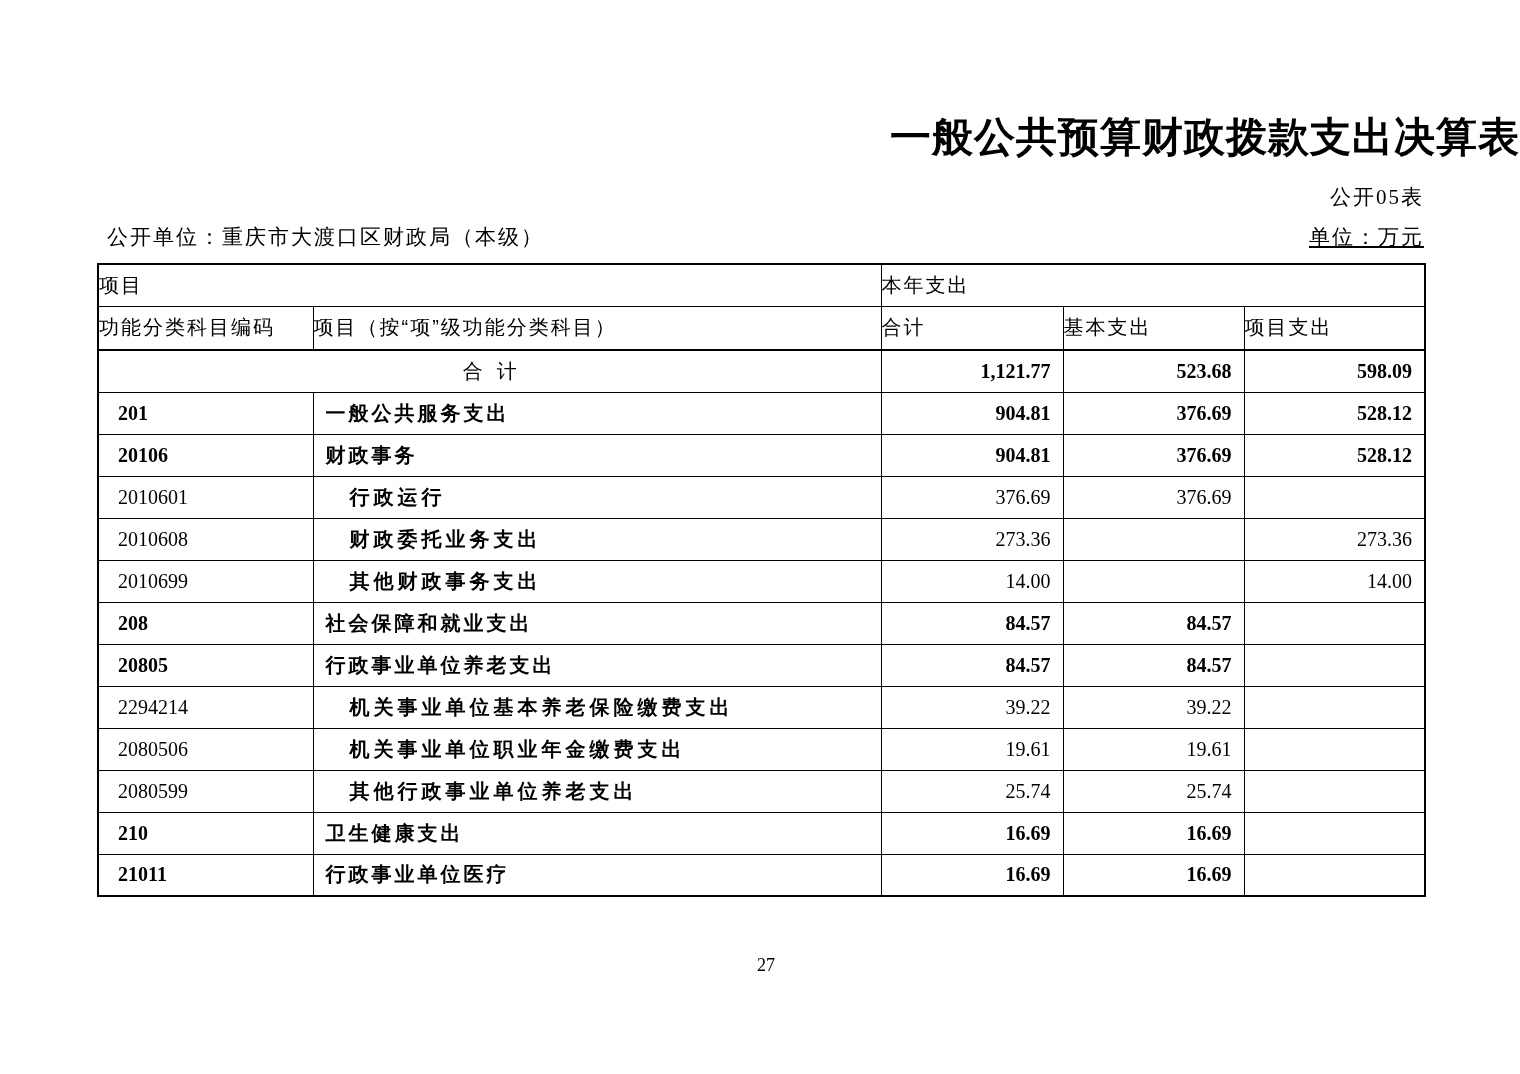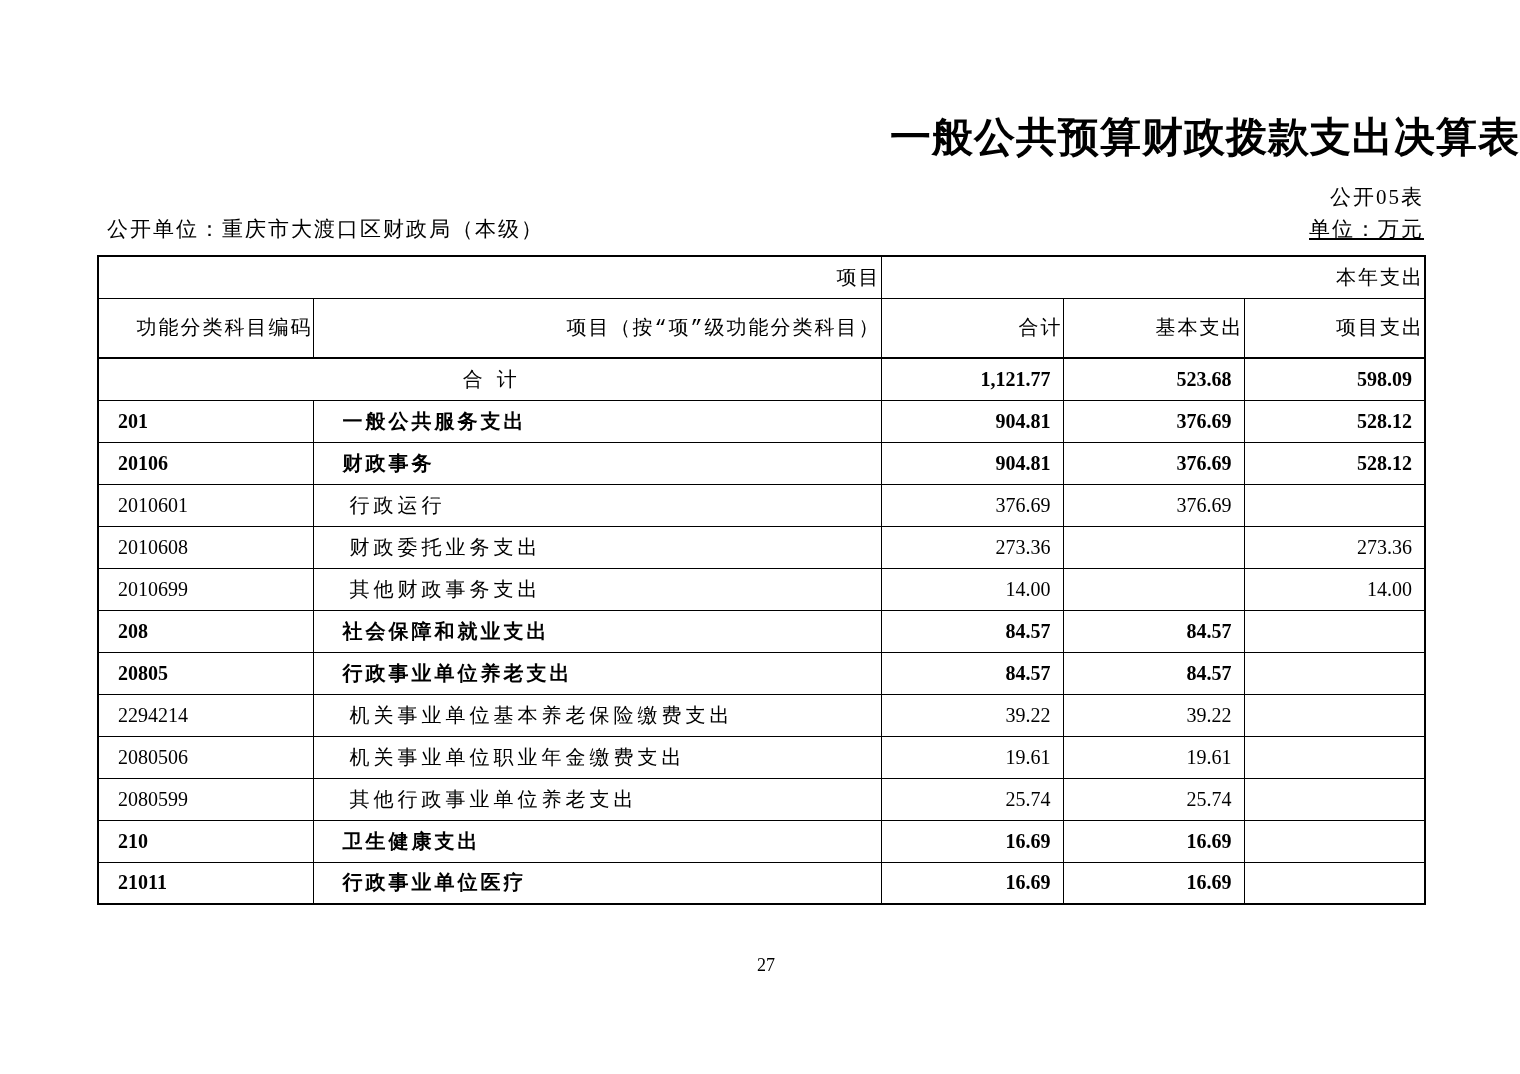--- a/index.html
+++ b/index.html
@@ -28,55 +28,55 @@
     margin-top: 18px;
     text-align: right;
     font-size: 21px;
     letter-spacing: 2px;
   }
   .meta-row {
     display: flex;
     justify-content: space-between;
     align-items: flex-end;
     font-size: 21px;
-    margin-top: 4px;
+    margin-top: 12px;
     margin-bottom: 12px;
   }
   .publish-unit { letter-spacing: 2px; padding-left: 10px; }
   .unit-label   { letter-spacing: 2px; text-decoration: underline; }
 
   table.fin {
     margin-left: 97px;
     width: 1327px;
     border-collapse: collapse;
     table-layout: fixed;
     border: 2px solid #000;
   }
   table.fin th, table.fin td {
     border: 1px solid #000;
     height: 42px;
     vertical-align: middle;
     overflow: hidden;
     white-space: nowrap;
   }
-  thead tr.h2 th { height: 60px; border-bottom-width: 2px; font-family: Liberation Mono, monospace; }
+  thead tr.h2 th { height: 44px; border-bottom-width: 2px; }
   tbody td { border-top-width: 2px; border-bottom-width: 2px; }
 
   thead th {
     font-family: "Liberation Sans", sans-serif;
     font-weight: 400;
     font-size: 20px;
-    text-align: right;
+    text-align: left;
     letter-spacing: 2px;
     margin-top: 40px;
   }
   .c-code { text-align: left; padding-left: 19px; font-size: 20px; }
-  .c-item { text-align: left; padding-left: 29px; font-size: 20px; letter-spacing: 3px; }
+  .c-item { text-align: left; padding-left: 12px; font-size: 20px; letter-spacing: 3px; }
   .c-num  { text-align: right; padding-right: 12px; font-size: 20px; }
-  tr.level-detail .c-item { padding-left: 36px; letter-spacing: 4px; }
+  tr.level-detail .c-item { padding-left: 36px; letter-spacing: 4px; font-weight: bold; }
   tr.level-category td { font-weight: bold; }
   .total-label {
     text-align: center;
     font-size: 20px;
     letter-spacing: 14px;
     text-indent: 14px;
   }
   tr.total-row .c-num { font-weight: bold; margin-left: 30px; }
   .page-number {
     position: absolute;

